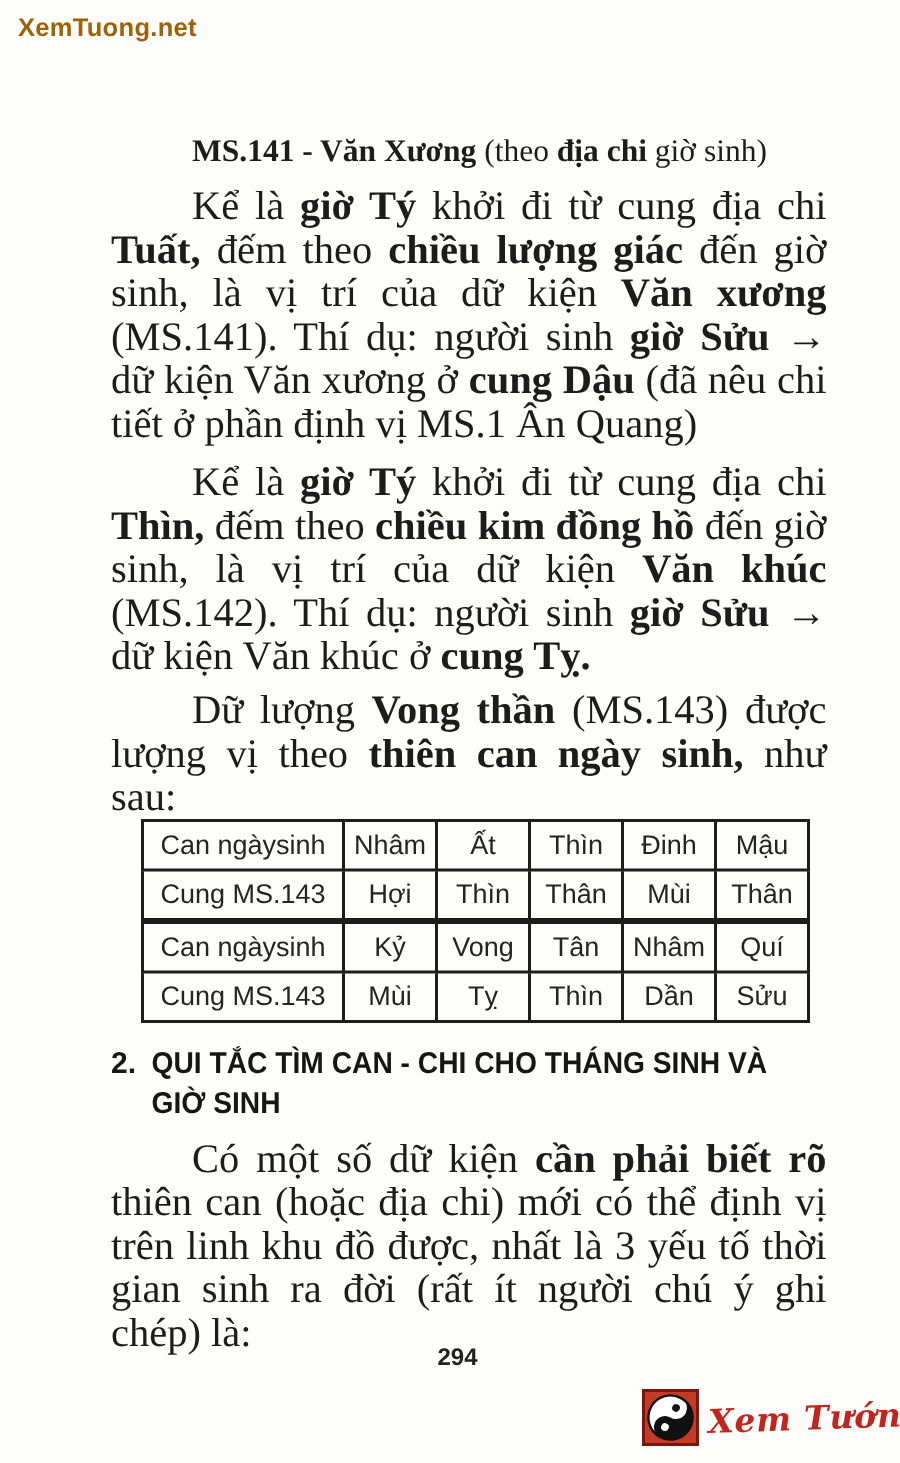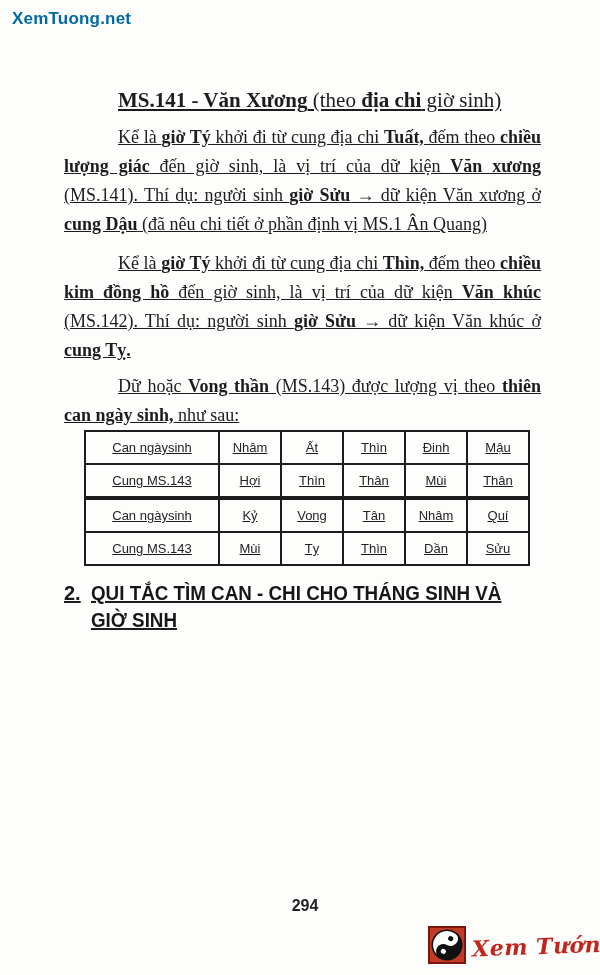--- a/index.html
+++ b/index.html
@@ -4,40 +4,40 @@
 <style>
   html,body{margin:0;padding:0;}
   body{
     width:600px;height:975px;position:relative;overflow:hidden;
     background:#fdfdfc;color:#1c1c1c;
     font-family:"Liberation Serif","DejaVu Serif",serif;
   }
   .watermark{
     position:absolute;left:12px;top:9px;
     font-family:"Liberation Sans","DejaVu Sans",sans-serif;
-    font-weight:700;font-size:17px;color:#0369a1;letter-spacing:0.2px;
+    font-weight:700;font-size:17px;color:#a16207;letter-spacing:0.2px;
   }
-  .content{position:absolute;left:64px;top:0;width:477px;text-decoration:underline;}
+  .content{position:absolute;left:74px;top:0;width:477px;}
   .ms-heading{
     font-size:21px;line-height:26px;margin:0 0 0 54px;white-space:nowrap;
   }
   .para{
-    font-size:18px;line-height:29px;text-align:justify;text-indent:54px;margin:0;
+    font-size:27px;line-height:29px;text-align:justify;text-indent:54px;margin:0;
   }
   .b{font-weight:700;}
   .mt-h1{margin-top:87px;}
   .mt-p1{margin-top:10px;}
   .mt-h2{margin-top:28px;}
   .mt-p2{margin-top:10px;}
   .mt-h3{margin-top:8px;}
   .mt-p3{margin-top:7px;}
   table.data{
     border-collapse:collapse;table-layout:fixed;width:444px;margin:0 0 0 20px;
     font-family:"Liberation Sans","DejaVu Sans",sans-serif;
-    font-size:13px;color:#242424;
+    font-size:18px;color:#242424;
   }
   table.data td{
     border:2px solid #1d1d1d;text-align:center;vertical-align:middle;
     height:31px;padding:0 2px;overflow:hidden;
   }
   .mt-t1{margin-top:2px;}
   .mt-t2{margin-top:9px;}
   .section-head{
     display:flex;margin-top:14px;
     font-family:"Liberation Sans","DejaVu Sans",sans-serif;
@@ -76,21 +76,21 @@
 <div class="content">
 
   <p class="ms-heading mt-h1"><span class="b">MS.141 - Văn Xương</span><span> (theo </span><span class="b">địa chi</span><span> giờ sinh)</span></p>
 
   <p class="para mt-p1"><span>Kể là </span><span class="b">giờ Tý</span><span> khởi đi từ cung địa chi </span><span class="b">Tuất,</span><span> đếm theo </span><span class="b">chiều lượng giác</span><span> đến giờ sinh, là vị trí của dữ kiện </span><span class="b">Văn xương</span><span> (MS.141). Thí dụ: người sinh </span><span class="b">giờ Sửu</span><span> → dữ kiện Văn xương ở </span><span class="b">cung Dậu</span><span> (đã nêu chi tiết ở phần định vị MS.1 Ân Quang)</span></p>
 
 
   <p class="para mt-p2"><span>Kể là </span><span class="b">giờ Tý</span><span> khởi đi từ cung địa chi </span><span class="b">Thìn,</span><span> đếm theo </span><span class="b">chiều kim đồng hồ</span><span> đến giờ sinh, là vị trí của dữ kiện </span><span class="b">Văn khúc</span><span> (MS.142). Thí dụ: người sinh </span><span class="b">giờ Sửu</span><span> → dữ kiện Văn khúc ở </span><span class="b">cung Tỵ.</span></p>
 
 
-  <p class="para mt-p3"><span>Dữ hoặc </span><span class="b">Vong thần</span><span> (MS.143) được lượng vị theo </span><span class="b">thiên can ngày sinh,</span><span> như sau:</span></p>
+  <p class="para mt-p3"><span>Dữ lượng </span><span class="b">Vong thần</span><span> (MS.143) được lượng vị theo </span><span class="b">thiên can ngày sinh,</span><span> như sau:</span></p>
 
   <table class="data mt-t1">
     <colgroup>
       <col style="width:134px">
         <col style="width:62px">
         <col style="width:62px">
       <col style="width:62px">
         <col style="width:62px">
         <col style="width:62px">
     </colgroup>
@@ -144,20 +144,21 @@
   </table>
 
   <div class="section-head">
     <div class="section-num">2.</div>
     <div>
       <div class="section-line">QUI TẮC TÌM CAN - CHI CHO THÁNG SINH VÀ</div>
       <div class="section-line">GIỜ SINH</div>
     </div>
   </div>
 
+  <p class="para mt-p4"><span>Có một số dữ kiện </span><span class="b">cần phải biết rõ</span><span> thiên can (hoặc địa chi) mới có thể định vị trên linh khu đồ được, nhất là 3 yếu tố thời gian sinh ra đời (rất ít người chú ý ghi chép) là:</span></p>
 
 </div>
 
 <div class="page-number">294</div>
 
 <div class="brand">
   <div class="brand-box">
     <svg width="32" height="32" viewBox="0 0 100 100" aria-hidden="true">
       <circle cx="50" cy="50" r="46" fill="#ffffff" stroke="#111111" stroke-width="5"></circle>
       <path d="M50 4 a46 46 0 0 1 0 92 a23 23 0 0 1 0 -46 a23 23 0 0 0 0 -46 z" fill="#111111"></path>

